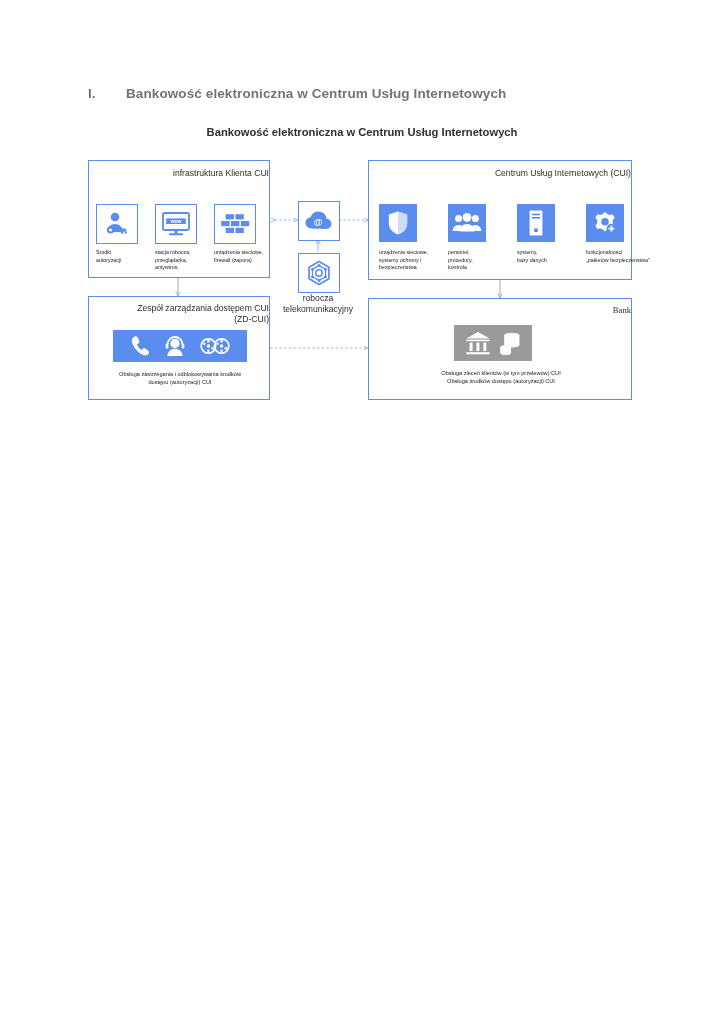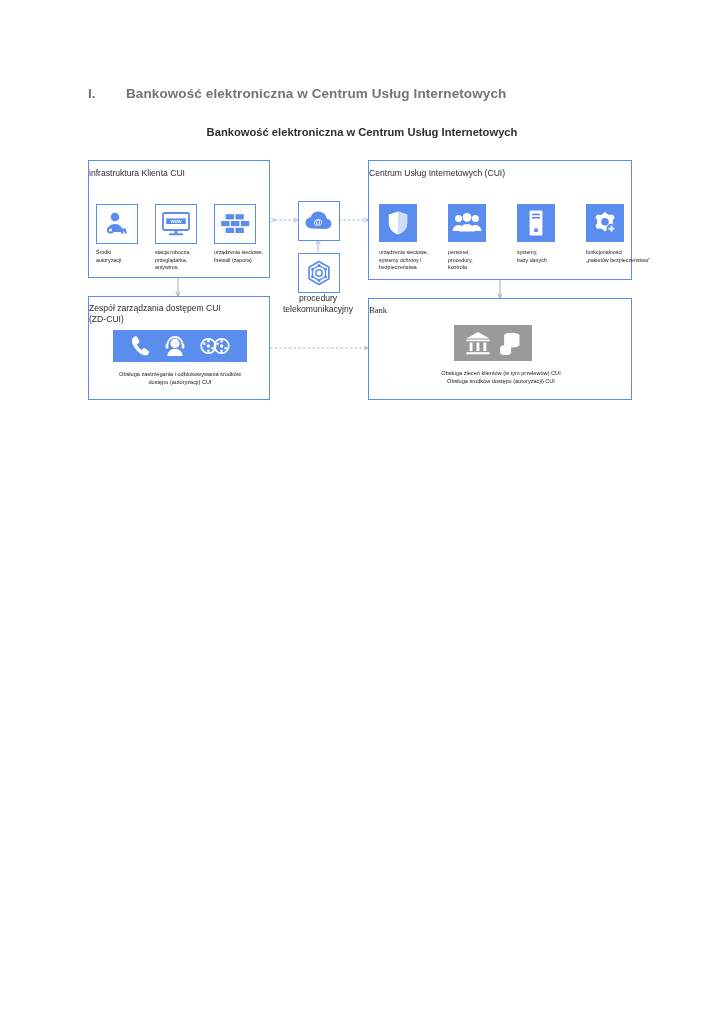--- a/index.html
+++ b/index.html
@@ -57,21 +57,21 @@
 
   .panel {
     border: 1px solid #5b8def;
     background: #ffffff;
     box-sizing: border-box;
   }
   .panel-title {
     position: absolute;
     left: 0;
     right: 0;
-    text-align: left;
+    text-align: right;
     font-size: 8.6px;
     color: #2c2c2c;
     line-height: 1.25;
   }
 
   
   .tile {
     position: absolute;
     background: #5b8def;
     display: flex;
@@ -205,21 +205,21 @@
       <circle cx="13" cy="5.6" r="1.5" fill="#5b8def"></circle>
       <circle cx="19.5" cy="9.3" r="1.5" fill="#5b8def"></circle>
       <circle cx="19.5" cy="16.7" r="1.5" fill="#5b8def"></circle>
       <circle cx="13" cy="20.4" r="1.5" fill="#5b8def"></circle>
       <circle cx="6.5" cy="16.7" r="1.5" fill="#5b8def"></circle>
       <circle cx="6.5" cy="9.3" r="1.5" fill="#5b8def"></circle>
     </svg>
   </div>
 
   <div class="mid-label" style="left:266px; top:293px; width:104px;">
-    <div>procedury</div>
+    <div>robocza</div>
     <div>telekomunikacyjny</div>
   </div>
 
   <div class="panel" style="left:368px; top:160px; width:264px; height:120px;">
     <div class="panel-title" style="top:7px;">Centrum Usług Internetowych (CUI)</div>
 
     <div class="tile" style="left:10px; top:43px; width:38px; height:38px;">
       <svg width="22" height="26" viewBox="0 0 22 26">
         <path d="M11 1.4 20.2 4.6v8.2c0 6.1-4.2 10-9.2 11.8C6 22.8 1.8 18.9 1.8 12.8V4.6z" fill="#ffffff"></path>
         <path d="M11 1.4 20.2 4.6v8.2c0 6.1-4.2 10-9.2 11.8z" fill="#cddcfb"></path>

